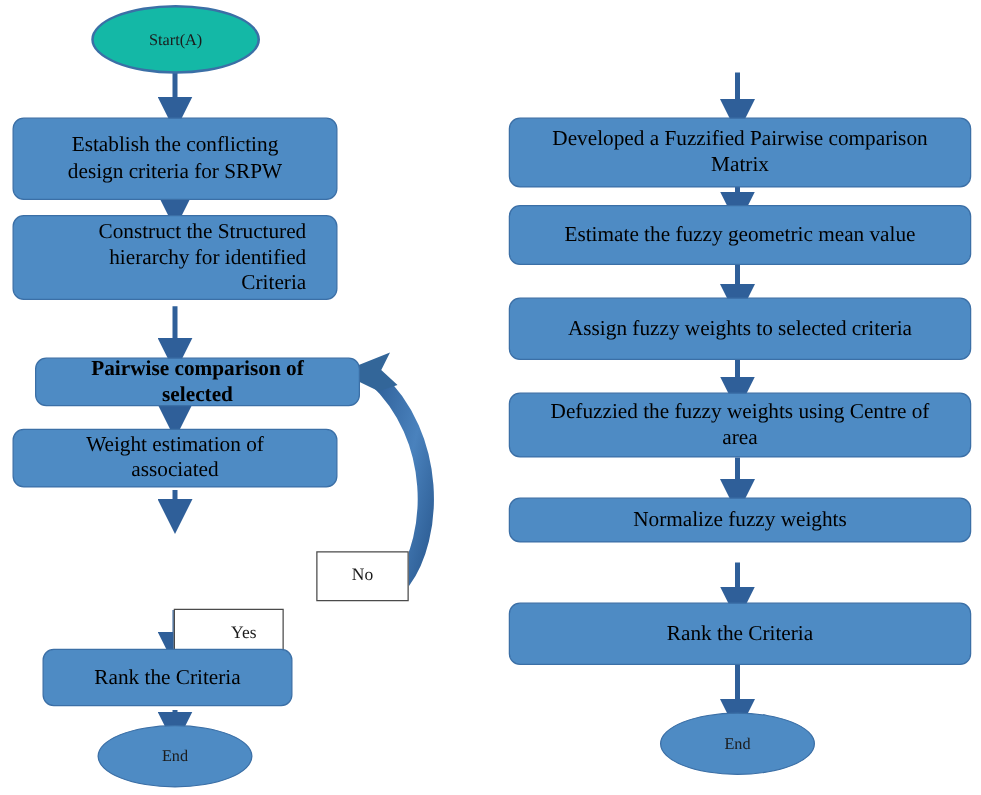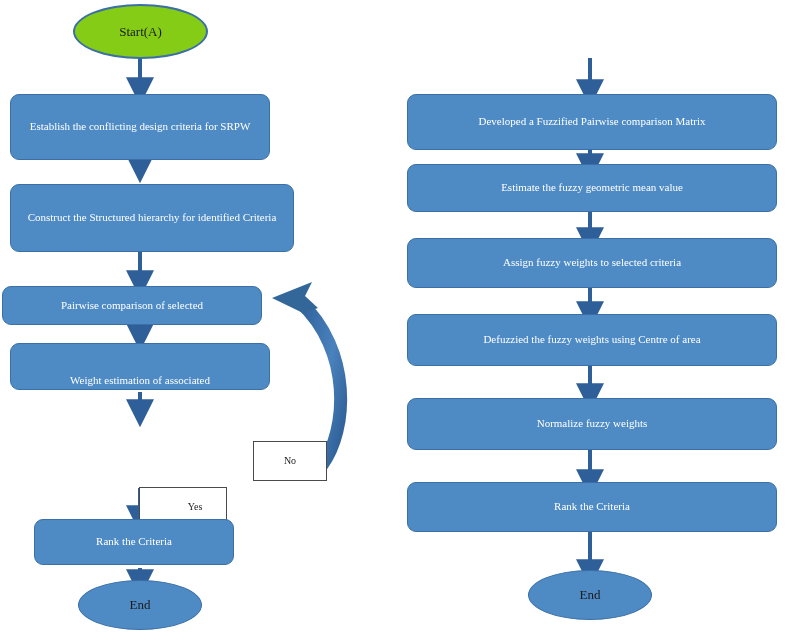--- a/index.html
+++ b/index.html
@@ -24,43 +24,43 @@
     display: flex;
     align-items: center;
     justify-content: center;
     text-align: center;
     line-height: 1.22;
   }
   .process {
     background: #4e8bc4;
     border: 1.5px solid #3b6fa6;
     border-radius: 9px;
-    color: #ffffff;
-    font-size: 11px;
-    padding: 2px 8px;
+    color: #000000;
+    font-size: 17px;
+    padding: 2px 24px;
   }
   .terminator-start {
-    background: #84cc16;
+    background: #14b8a6;
     border: 2px solid #3b6fa6;
     border-radius: 50%;
     color: #1b1b1b;
     font-size: 13px;
   }
   .terminator-end {
     background: #4e8bc4;
     border: 1.5px solid #3b6fa6;
     border-radius: 50%;
     color: #1b1b1b;
     font-size: 13px;
   }
   .decision-label {
     background: #ffffff;
     border: 1.5px solid #4a4a4a;
     color: #1b1b1b;
-    font-size: 10px;
+    font-size: 14px;
     border-radius: 0;
   }
   .conn {
     position: absolute;
     pointer-events: none;
   }
   .conn svg { display: block; overflow: visible; }
   .fb-arrow {
     position: absolute;
     pointer-events: none;
@@ -113,25 +113,25 @@
   </div>
 
   <div class="node terminator-start" style="left:73px; top:4px; width:135px; height:55px;">
     <span>Start(A)</span>
   </div>
 
   <div class="node process" style="left:10px; top:94px; width:260px; height:66px;">
     <span>Establish the conflicting design criteria for SRPW</span>
   </div>
 
-  <div class="node process" style="left:10px; top:184px; width:284px; height:68px;">
+  <div class="node process" style="left:10px; top:172px; width:260px; height:68px;text-align:right;">
     <span>Construct the Structured hierarchy for identified Criteria</span>
   </div>
 
-  <div class="node process" style="left:2px; top:286px; width:260px; height:39px;">
+  <div class="node process" style="left:28px; top:286px; width:260px; height:39px;font-weight:bold;">
     <span>Pairwise comparison of selected</span>
   </div>
 
   <div class="node process" style="left:10px; top:343px; width:260px; height:47px;align-items:flex-end;">
     <span>Weight estimation of associated</span>
   </div>
 
 
   <div class="node decision-label" style="left:253px; top:441px; width:74px; height:40px;">
     <span>No</span>
@@ -159,21 +159,21 @@
   </div>
 
   <div class="node process" style="left:407px; top:238px; width:370px; height:50px;">
     <span>Assign fuzzy weights to selected criteria</span>
   </div>
 
   <div class="node process" style="left:407px; top:314px; width:370px; height:52px;">
     <span>Defuzzied the fuzzy weights using Centre of area</span>
   </div>
 
-  <div class="node process" style="left:407px; top:398px; width:370px; height:52px;">
+  <div class="node process" style="left:407px; top:398px; width:370px; height:36px;">
     <span>Normalize fuzzy weights</span>
   </div>
 
   <div class="node process" style="left:407px; top:482px; width:370px; height:50px;">
     <span>Rank the Criteria</span>
   </div>
 
   <div class="node terminator-end" style="left:528px; top:570px; width:124px; height:50px;">
     <span>End</span>
   </div>

